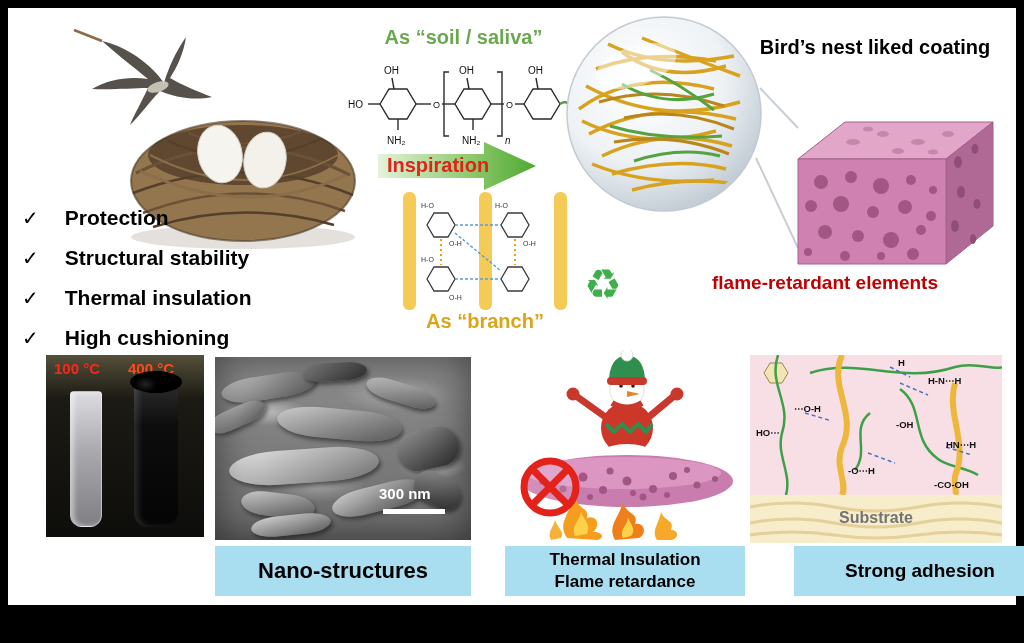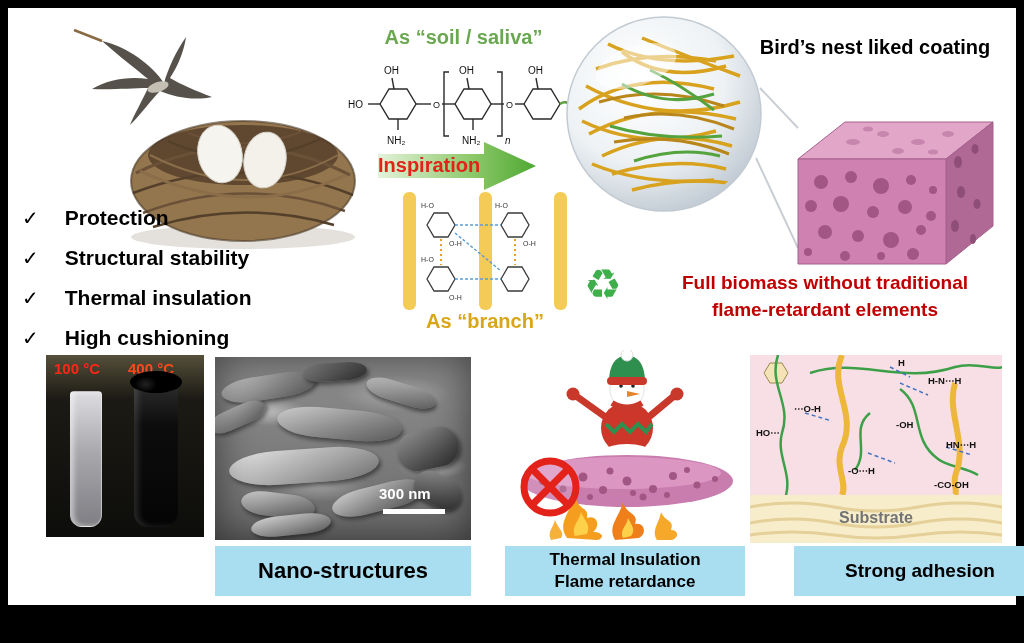--- a/index.html
+++ b/index.html
@@ -13,21 +13,21 @@
   .check-item { position:absolute; left:14px; display:flex; gap:26px; align-items:baseline;
                 font-size:21px; font-weight:bold; color:#000; }
   .check-mark { font-weight:normal; font-size:20px; }
 
   
   .soil-label   { left:338px; top:18px; width:235px; text-align:center;
                   color:#6aa84f; font-size:20px; font-weight:bold; }
   .branch-label { left:382px; top:302px; width:190px; text-align:center;
                   color:#d9a61a; font-size:20px; font-weight:bold; }
   .arrow-wrap   { left:370px; top:134px; width:158px; height:48px; }
-  .arrow-label  { position:absolute; left:0; top:12px; width:120px; text-align:left;
+  .arrow-label  { position:absolute; left:0; top:12px; width:120px; text-align:center;
                   color:#e2231a; font-size:20px; font-weight:bold; }
 
   
   .coating-title { left:728px; top:28px; width:278px; text-align:center;
                    color:#000; font-size:20px; font-weight:bold; }
   .recycle { left:576px; top:256px; font-size:42px; line-height:1; color:#3faf4c; }
   .biomass { left:626px; top:262px; width:382px; text-align:center;
              color:#c00000; font-size:19px; font-weight:bold; line-height:1.4; }
 
   
@@ -287,21 +287,20 @@
           <ellipse cx="192" cy="45" rx="3.5" ry="5"></ellipse>
         <ellipse cx="178" cy="88" rx="4" ry="6"></ellipse>
           <ellipse cx="194" cy="100" rx="3.5" ry="5"></ellipse>
         <ellipse cx="172" cy="122" rx="4" ry="6"></ellipse>
           <ellipse cx="190" cy="135" rx="3" ry="5"></ellipse>
       </g>
     </svg>
 
     <div class="abs recycle">♻</div>
     <div class="abs biomass">
-      <div>Full biomass without traditional</div>
       <div>flame-retardant elements</div>
     </div>
 
     <div class="panel p1">
       <span class="temp" style="left:8px; color:#ff2619;">100 °C</span>
       <span class="temp" style="left:82px; color:#ff4a19;text-align:right;">400 °C</span>
       <div class="vial-light"></div>
       <div class="vial-dark"></div>
     </div>
 

